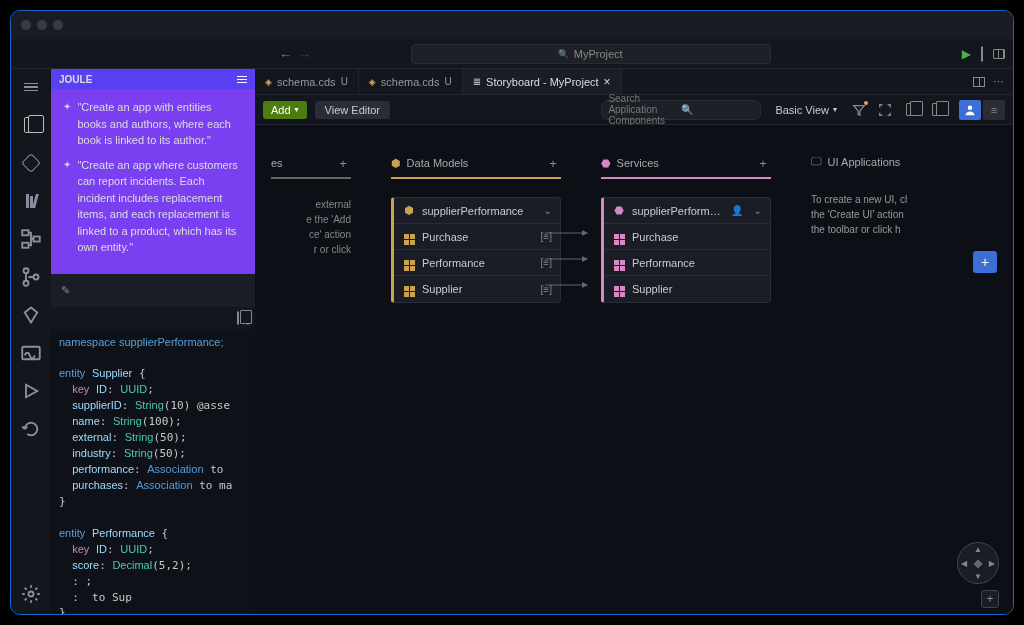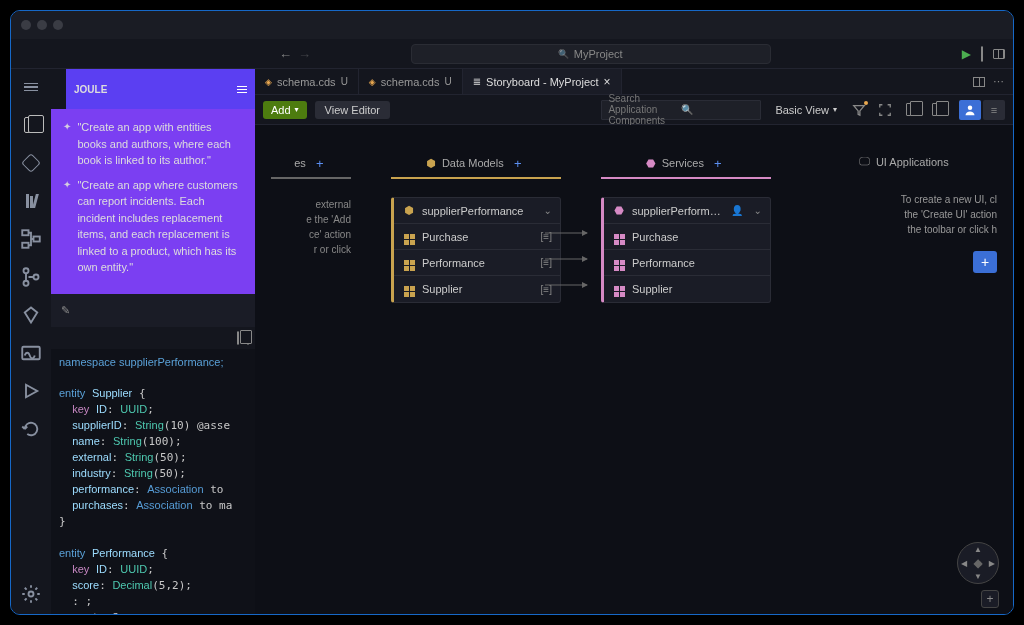--- a/index.html
+++ b/index.html
@@ -24,21 +24,21 @@
 .activity-bar .abicon.bottom { margin-top: auto; margin-bottom: 10px; }
 .burger { display: flex; flex-direction: column; gap: 2px; width: 14px; }
 .burger span { height: 1.5px; background: #8890a0; }
 .files-icon { width: 14px; height: 16px; border: 1.5px solid #bbb; border-radius: 2px; position: relative; }
 .files-icon::after { content: ""; position: absolute; top: -3px; left: 3px; width: 14px; height: 16px; border: 1.5px solid #bbb; border-radius: 2px; background: #14161e; }
 .hex-icon { width: 14px; height: 14px; border: 1.5px solid #8890a0; border-radius: 3px; transform: rotate(45deg); }
 .books-icon { display: flex; gap: 1px; align-items: flex-end; }
 .books-icon span { width: 3px; background: #8890a0; }
 .books-icon span:nth-child(1){height:14px} .books-icon span:nth-child(2){height:12px} .books-icon span:nth-child(3){height:14px;transform:skewX(-15deg)}
 .joule-panel { width: 204px; background: #14161e; display: flex; flex-direction: column; font-size: 11px; color: #ddd; }
-.joule-header { height: 40px; background: #5b3ff2; display: flex; align-items: center; justify-content: space-between; padding: 0 8px; font-size: 10px; font-weight: 600; margin-left: 15px; }
+.joule-header { height: 20px; background: #5b3ff2; display: flex; align-items: center; justify-content: space-between; padding: 0 8px; font-size: 10px; font-weight: 600; }
 .joule-header .jbars { display: flex; flex-direction: column; gap: 2px; }
 .joule-header .jbars span { width: 10px; height: 1px; background: #fff; }
 .joule-suggestions { background: #7b3ff2; padding: 10px 12px; font-size: 11px; line-height: 1.5; }
 .sugg { display: flex; gap: 6px; margin-bottom: 8px; }
 .sugg .sparkle { font-size: 10px; opacity: 0.9; }
 .prompt-box { background: #1a1c26; padding: 10px; margin: 0; display: flex; gap: 6px; align-items: flex-start; }
 .prompt-box .ptxt { flex: 1; line-height: 1.4; color: #ccc; }
 .prompt-box .pencil { color: #888; font-size: 11px; }
 .code-actions { height: 22px; display: flex; align-items: center; justify-content: flex-end; padding: 0 6px; gap: 8px; color: #888; font-size: 11px; }
 .copy-icon { width: 10px; height: 12px; border: 1px solid #888; border-radius: 1px; position: relative; cursor: pointer; }
@@ -54,36 +54,36 @@
 .tab .modified { color: #999; font-size: 10px; }
 .tab .close { font-size: 12px; }
 .tabs-right { margin-left: auto; display: flex; align-items: center; gap: 8px; padding: 0 8px; color: #888; }
 .split-icon { width: 12px; height: 10px; border: 1px solid #888; display: flex; }
 .split-icon::before { content: ""; width: 50%; border-right: 1px solid #888; }
 .dots { letter-spacing: 1px; }
 .toolbar { height: 30px; background: #14161e; display: flex; align-items: center; padding: 0 8px; gap: 8px; font-size: 11px; border-bottom: 1px solid #222430; }
 .add-btn { background: #4d7c0f; color: #fff; padding: 3px 8px; border-radius: 3px; display: flex; align-items: center; gap: 4px; cursor: pointer; }
 .add-btn::after { content: "▾"; font-size: 8px; }
 .open-editor { background: #2a2c36; color: #ccc; padding: 3px 10px; border-radius: 3px; cursor: pointer; }
-.tb-search { margin-left: auto; width: 160px; height: 20px; background: #1e2028; border: 1px solid #2a2c36; border-radius: 1px; display: flex; align-items: center; padding: 0 6px; color: #777; font-size: 10px; }
+.tb-search { margin-left: auto; width: 160px; height: 20px; background: #1e2028; border: 1px solid #2a2c36; border-radius: 7px; display: flex; align-items: center; padding: 0 6px; color: #777; font-size: 10px; }
 .tb-search span { flex: 1; }
 .basic-view { display: flex; align-items: center; gap: 4px; color: #ccc; cursor: pointer; padding: 0 6px; }
 .basic-view::after { content: "▾"; font-size: 8px; }
 .tb-icons { display: flex; gap: 10px; align-items: center; color: #888; }
 .tb-icons .ticon { width: 16px; height: 16px; display: flex; align-items: center; justify-content: center; cursor: pointer; }
 .ticon.badge { position: relative; }
 .ticon.badge::after { content: ""; position: absolute; top: -1px; right: -1px; width: 4px; height: 4px; background: #e8a74f; border-radius: 50%; }
 .clone-icon { width: 11px; height: 13px; border: 1px solid #888; border-radius: 1px; position: relative; }
 .clone-icon::after { content: ""; position: absolute; top: -3px; left: 3px; width: 11px; height: 13px; border: 1px solid #888; border-radius: 1px; background: #14161e; }
 .toggle-group { display: flex; gap: 2px; margin-left: 6px; }
 .toggle-group .tg { width: 22px; height: 20px; background: #2a2c36; display: flex; align-items: center; justify-content: center; color: #888; cursor: pointer; border-radius: 2px; }
 .toggle-group .tg.active { background: #3b6fd6; color: #fff; }
 .canvas { flex: 1; background: #0d0f16; position: relative; padding: 30px 16px; display: flex; gap: 40px; overflow: hidden; }
 .column { display: flex; flex-direction: column; }
-.col-header { display: flex; align-items: center; gap: 6px; color: #aaa; font-size: 11px; padding-bottom: 6px; border-bottom: 2px solid #444; margin-bottom: 18px; justify-content: center; }
+.col-header { display: flex; align-items: center; gap: 6px; color: #aaa; font-size: 11px; padding-bottom: 6px; border-bottom: 2px solid #444; margin-bottom: 18px; justify-content: space-between; }
 .col-header .ch-left { display: flex; align-items: center; gap: 6px; }
 .col-header .plus { width: 16px; height: 16px; display: flex; align-items: center; justify-content: center; cursor: pointer; font-size: 13px; }
 .col-ext { width: 80px; }
 .col-ext .col-header { border-bottom-color: #666; }
 .col-ext .plus { color: #5b8ff2; }
 .ext-hint { font-size: 10px; color: #888; line-height: 1.5; text-align: right; }
 .col-dm { width: 170px; }
 .col-dm .col-header { border-bottom-color: #c9a34f; }
 .col-dm .plus { color: #5b8ff2; }
 .col-dm .ch-ico { color: #c9a34f; }
@@ -438,21 +438,21 @@
           </div>
         </div>
 
         <div class="column col-ui">
           <div class="col-header">
             <div class="ch-left">
                 <span class="ch-ico">🖵</span>
                 <span>UI Applications</span>
               </div>
           </div>
-          <div class="ui-hint" style="white-space:pre-line;text-align:right">To create a new UI, cl
+          <div class="ui-hint" style="white-space:pre-line;text-align:left">To create a new UI, cl
 the 'Create UI' action
 the toolbar or click h</div>
           <div class="ui-add-btn">+</div>
         </div>
 
         <svg class="connections">
           <defs>
               <marker id="arrow" markerWidth="6" markerHeight="6" refX="5" refY="3" orient="auto">
                 <path d="M0,0 L6,3 L0,6 z" fill="#666"></path>
               </marker>

